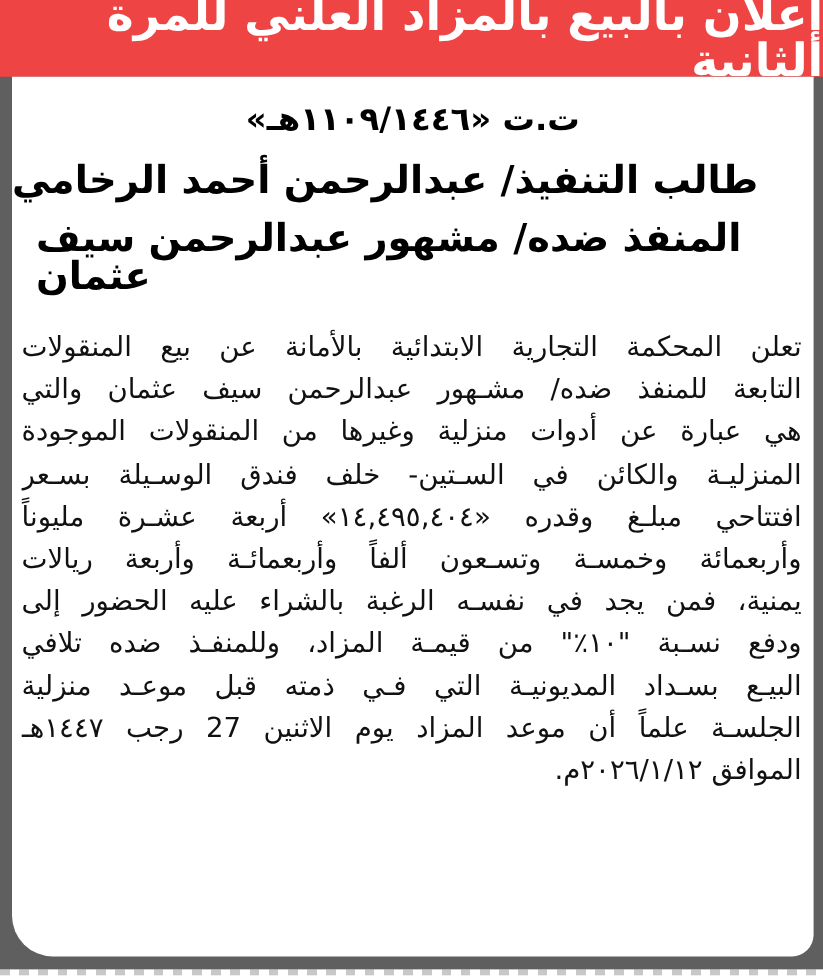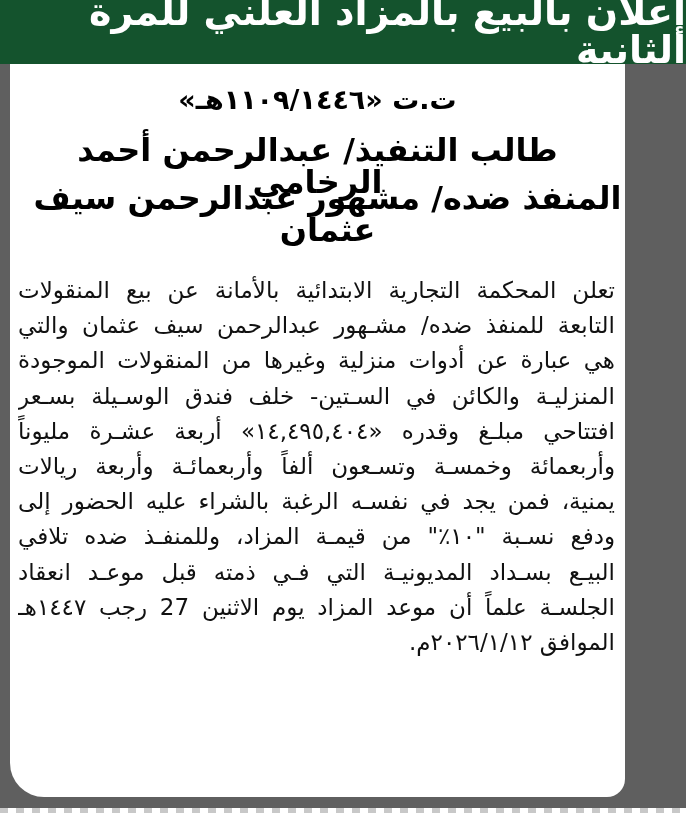--- a/index.html
+++ b/index.html
@@ -29,40 +29,40 @@
       width: 686px;
       height: 5px;
       background: repeating-linear-gradient(90deg, #c8c8c8 0 8px, #ffffff 8px 16px);
     }
     .header-band {
       position: absolute;
       left: 0;
       top: 0;
       width: 686px;
       height: 64px;
-      background: #14532d;
+      background: #ef4444;
       display: flex;
       align-items: center;
       justify-content: center;
     }
     .header-title {
       color: #ffffff;
       font-family: "DejaVu Sans", sans-serif;
       font-weight: bold;
       font-size: 38px;
       direction: rtl;
       letter-spacing: -1px;
       line-height: 1;
       margin-top: -2px;
     }
     .panel {
       position: absolute;
       left: 10px;
       top: 64px;
-      width: 615px;
+      width: 668px;
       height: 733px;
       background: #ffffff;
       border-bottom-left-radius: 34px;
       border-bottom-right-radius: 18px;
       box-sizing: border-box;
       direction: rtl;
       text-align: center;
     }
     .ref-line {
       position: absolute;
@@ -72,21 +72,21 @@
       text-align: center;
       font-weight: bold;
       font-size: 27px;
       color: #000;
       line-height: 1;
     }
     .party-line {
       position: absolute;
       left: 0;
       right: 0;
-      text-align: center;
+      text-align: left;
       font-weight: bold;
       font-size: 32px;
       color: #000;
       line-height: 1;
       letter-spacing: -0.5px;
     }
     .party-1 { top: 70px; }
     .party-2 { top: 118px; margin-left: 20px; }
     .body-text {
       position: absolute;
@@ -127,17 +127,17 @@
 
   <div class="body-text">
     <div class="body-line">تعلن المحكمة التجارية الابتدائية بالأمانة عن بيع المنقولات</div>
     <div class="body-line">التابعة للمنفذ ضده/ مشـهور عبدالرحمن سيف عثمان والتي</div>
     <div class="body-line">هي عبارة عن أدوات منزلية وغيرها من المنقولات الموجودة</div>
     <div class="body-line">المنزليـة والكائن في السـتين- خلف فندق الوسـيلة بسـعر</div>
     <div class="body-line">افتتاحي مبلـغ وقدره «١٤,٤٩٥,٤٠٤» أربعة عشـرة مليوناً</div>
     <div class="body-line">وأربعمائة وخمسـة وتسـعون ألفاً وأربعمائـة وأربعة ريالات</div>
     <div class="body-line">يمنية، فمن يجد في نفسـه الرغبة بالشراء عليه الحضور إلى</div>
     <div class="body-line">ودفع نسـبة "١٠٪" من قيمـة المزاد، وللمنفـذ ضده تلافي</div>
-    <div class="body-line">البيـع بسـداد المديونيـة التي فـي ذمته قبل موعـد انعقاد</div>
+    <div class="body-line">البيـع بسـداد المديونيـة التي فـي ذمته قبل موعـد منزلية</div>
     <div class="body-line">الجلسـة علماً أن موعد المزاد يوم الاثنين 27 رجب ١٤٤٧هـ</div>
     <div class="body-line last">الموافق ٢٠٢٦/١/١٢م.</div>
   </div>
 </div>
 
 </body></html>

